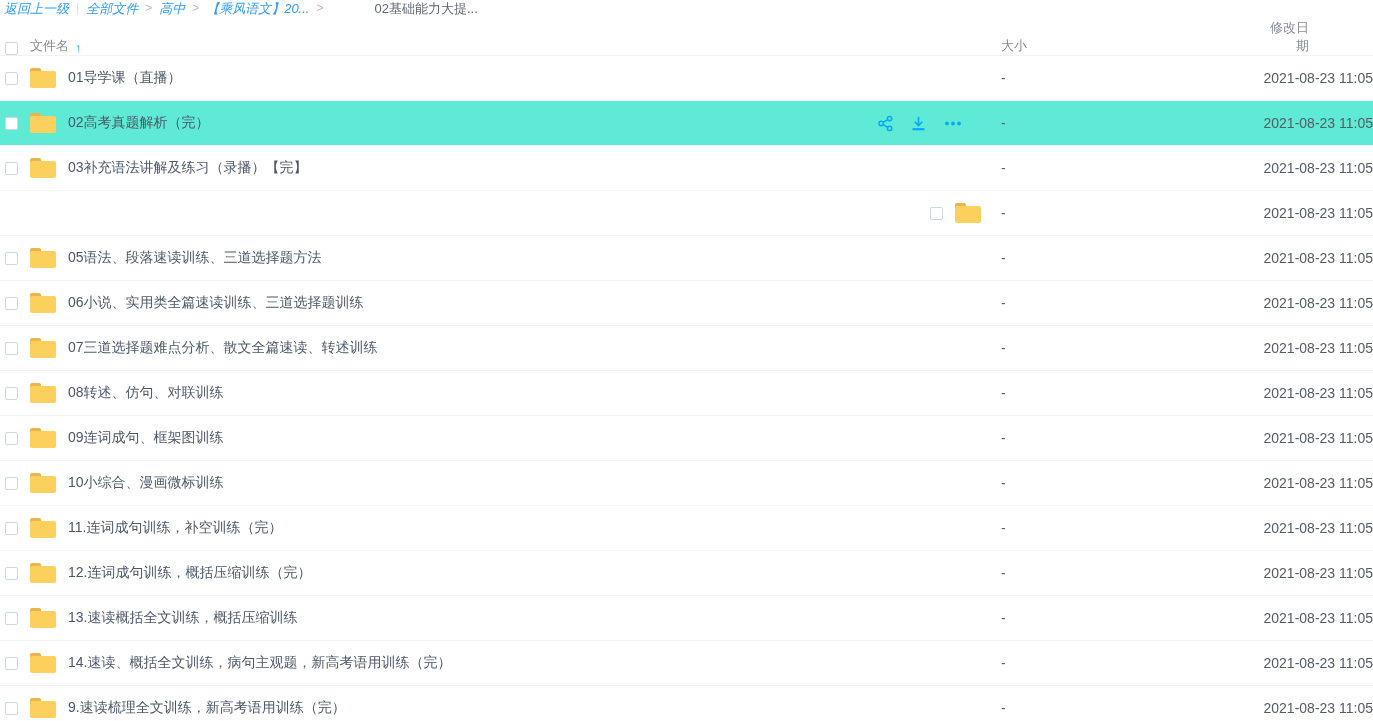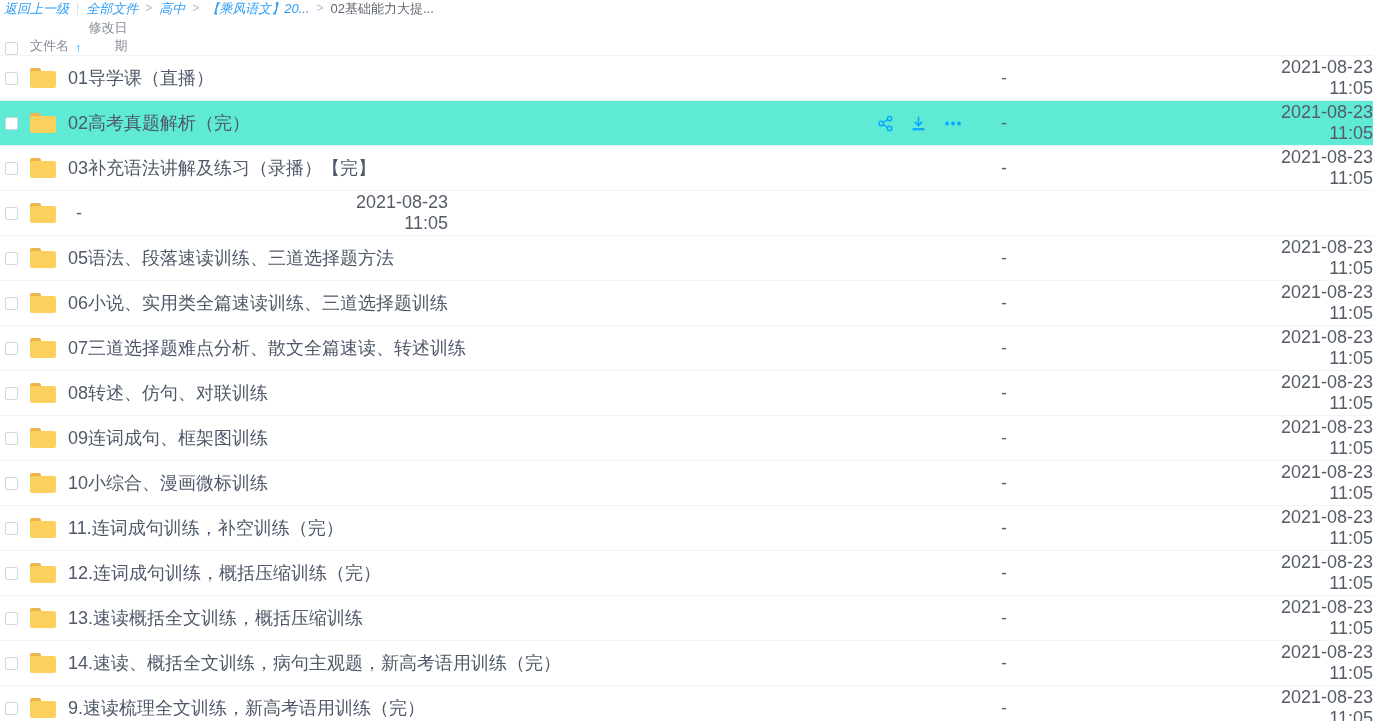--- a/index.html
+++ b/index.html
@@ -5,33 +5,33 @@
   * { margin:0; padding:0; box-sizing:border-box; }
   html,body { width:1373px; height:721px; overflow:hidden; background:#fff;
     font-family:"Liberation Sans","DejaVu Sans",sans-serif; }
 
   
   .breadcrumb { height:16px; display:flex; align-items:center; padding-left:4px;
     font-size:13px; line-height:15px; white-space:nowrap; }
   .bc-link { color:#2e9df6; cursor:pointer; text-decoration:none;font-style:italic; }
   .bc-pipe { color:#d8dde3; margin:0 7px; font-size:12px; }
   .bc-sep { color:#b6bcc6; margin:0 7px; font-size:12px; }
-  .bc-current { color:#5f666e; }
+  .bc-current { color:#5f666e;margin-left:44px; }
 
   
   .header-row { height:40px; display:flex; align-items:flex-end; padding-left:5px;
     border-bottom:1px solid #f1f3f5; font-size:13px; color:#878c96; }
   .header-row .name-label { margin-right:6px; }
   .sort-arrow { color:#06a7ff; font-size:13px; font-weight:bold; }
 
   .checkbox { width:13px; height:13px; flex:0 0 13px; border:1px solid #ccd7df;
     border-radius:2px; background:#fff; margin-right:12px; cursor:pointer; }
 
   .row { height:45px; display:flex; align-items:center; padding-left:5px;
-    border-bottom:1px solid #f2f4f6; font-size:18px; }
+    border-bottom:1px solid #f2f4f6; font-size:14px;justify-content:flex-end; }
   .row.hover { background:#5eead4; }
 
   .folder-icon { position:relative; width:26px; height:20px; flex:0 0 26px;
     margin-right:12px; }
   .folder-icon::before { content:""; position:absolute; top:0; left:0;
     width:11px; height:6px; background:#edb44d; border-radius:2px 2px 0 0; }
   .folder-icon::after { content:""; position:absolute; top:3px; left:0;
     width:26px; height:17px; background:#fbd05c; border-radius:2px; }
 
   .col-name { flex:1 1 auto; display:flex; align-items:center; min-width:0; }
@@ -60,20 +60,21 @@
   <span class="bc-sep">&gt;</span>
   <a class="bc-link">【乘风语文】20...</a>
   <span class="bc-sep">&gt;</span>
   <span class="bc-current">02基础能力大提...</span>
 </div>
 
 <div class="header-row">
   <div class="checkbox"></div>
   <span class="name-label">文件名</span>
   <span class="sort-arrow">↑</span>
+  <span class="col-size" style="margin-left:auto;">大小</span>
   <span class="col-date">修改日期</span>
 </div>
 
 <div id="rows">
   <div class="row">
     <div class="checkbox"></div>
     <div class="folder-icon"></div>
     <div class="col-name">
       <span class="file-name">01导学课（直播）</span>
 

